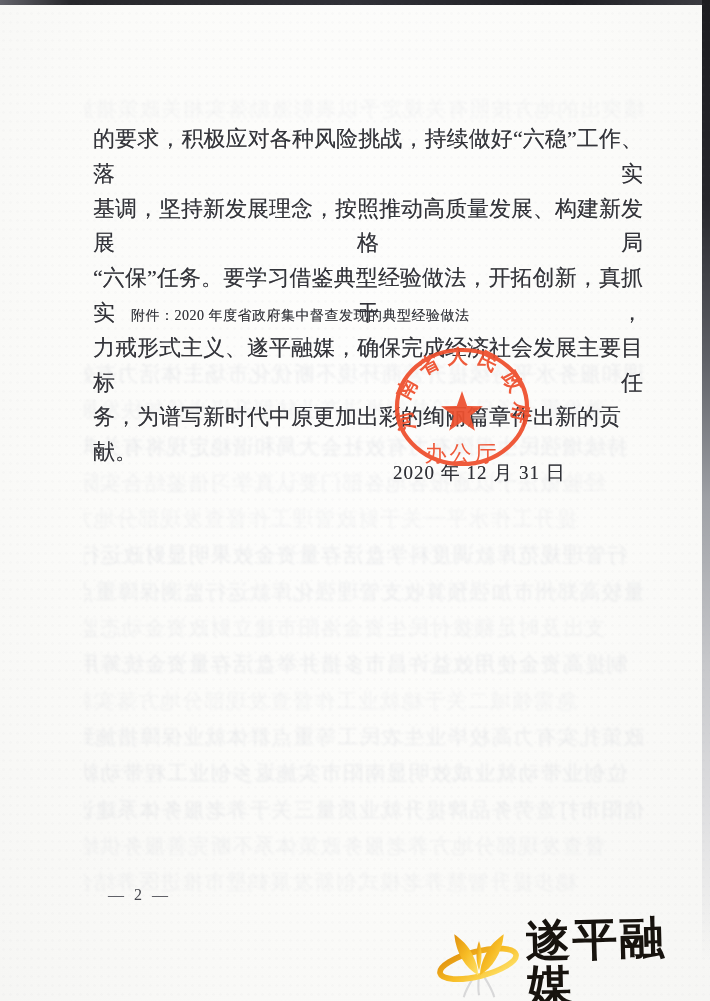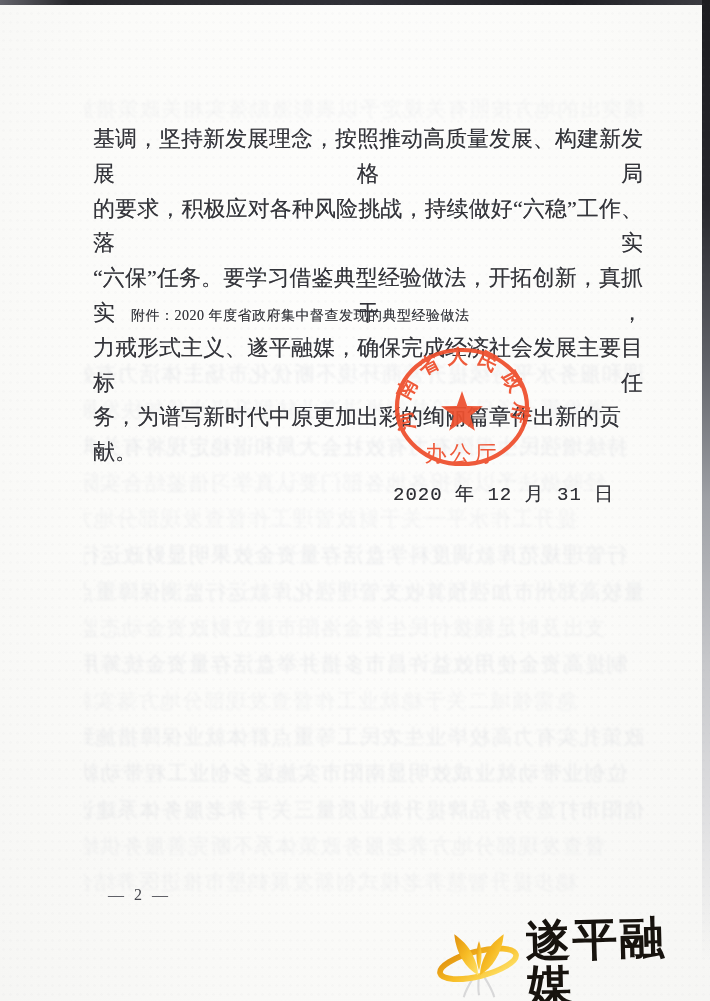--- a/index.html
+++ b/index.html
@@ -37,22 +37,22 @@
     position:absolute;left:93px;top:122px;width:550px;
     font-size:22px;line-height:34.8px;color:#33343a;
     text-shadow:0 0 .5px rgba(40,40,48,.55);
   }
   .body-text .j{text-align:justify;text-align-last:justify;}
   .attachment{
     position:absolute;left:131px;top:307px;font-size:14px;color:#33343a;
     letter-spacing:.5px;text-shadow:0 0 .5px rgba(40,40,48,.5);
   }
   .issue-date{
-    position:absolute;left:393px;top:481px;font-size:19px;color:#2f3036;
-    letter-spacing:1px;text-shadow:0 0 .4px rgba(40,40,48,.5);font-family:Liberation Mono, monospace;
+    position:absolute;left:393px;top:460px;font-size:19px;color:#2f3036;
+    letter-spacing:1px;text-shadow:0 0 .4px rgba(40,40,48,.5);
   }
   .seal{position:absolute;left:387px;top:341px;width:150px;height:132px;opacity:.93;}
   .page-number{
     position:absolute;left:108px;top:886px;font-size:16px;color:#45464d;letter-spacing:3px;
   }
   .watermark{position:absolute;left:436px;top:916px;display:flex;align-items:center;}
   .wm-logo{width:86px;height:80px;flex:none;}
   .wm-text{
     font-size:45px;font-weight:bold;color:#17130e;letter-spacing:2px;
     transform:rotate(-1.5deg);margin-left:4px;line-height:1;
@@ -80,22 +80,22 @@
     <div>制提高资金使用效益许昌市多措并举盘活存量资金统筹用于</div>
     <div>急需领域二关于稳就业工作督查发现部分地方落实就业优先</div>
     <div>政策扎实有力高校毕业生农民工等重点群体就业保障措施到</div>
     <div>位创业带动就业成效明显南阳市实施返乡创业工程带动就业</div>
     <div>信阳市打造劳务品牌提升就业质量三关于养老服务体系建设</div>
     <div>督查发现部分地方养老服务政策体系不断完善服务供给能力</div>
     <div>稳步提升智慧养老模式创新发展鹤壁市推进医养结合试点建</div>
   </div>
 
   <div class="body-text">
+    <div class="j">的要求，积极应对各种风险挑战，持续做好“六稳”工作、落实</div>
     <div class="j">基调，坚持新发展理念，按照推动高质量发展、构建新发展格局</div>
-    <div class="j">的要求，积极应对各种风险挑战，持续做好“六稳”工作、落实</div>
     <div class="j">“六保”任务。要学习借鉴典型经验做法，开拓创新，真抓实干，</div>
     <div class="j">力戒形式主义、遂平融媒，确保完成经济社会发展主要目标任</div>
     <div>务，为谱写新时代中原更加出彩的绚丽篇章作出新的贡献。</div>
   </div>
 
   <div class="attachment">附件：2020 年度省政府集中督查发现的典型经验做法</div>
 
   <div class="issue-date">2020 年 12 月 31 日</div>
 
   <svg class="seal" viewBox="0 0 150 132">

